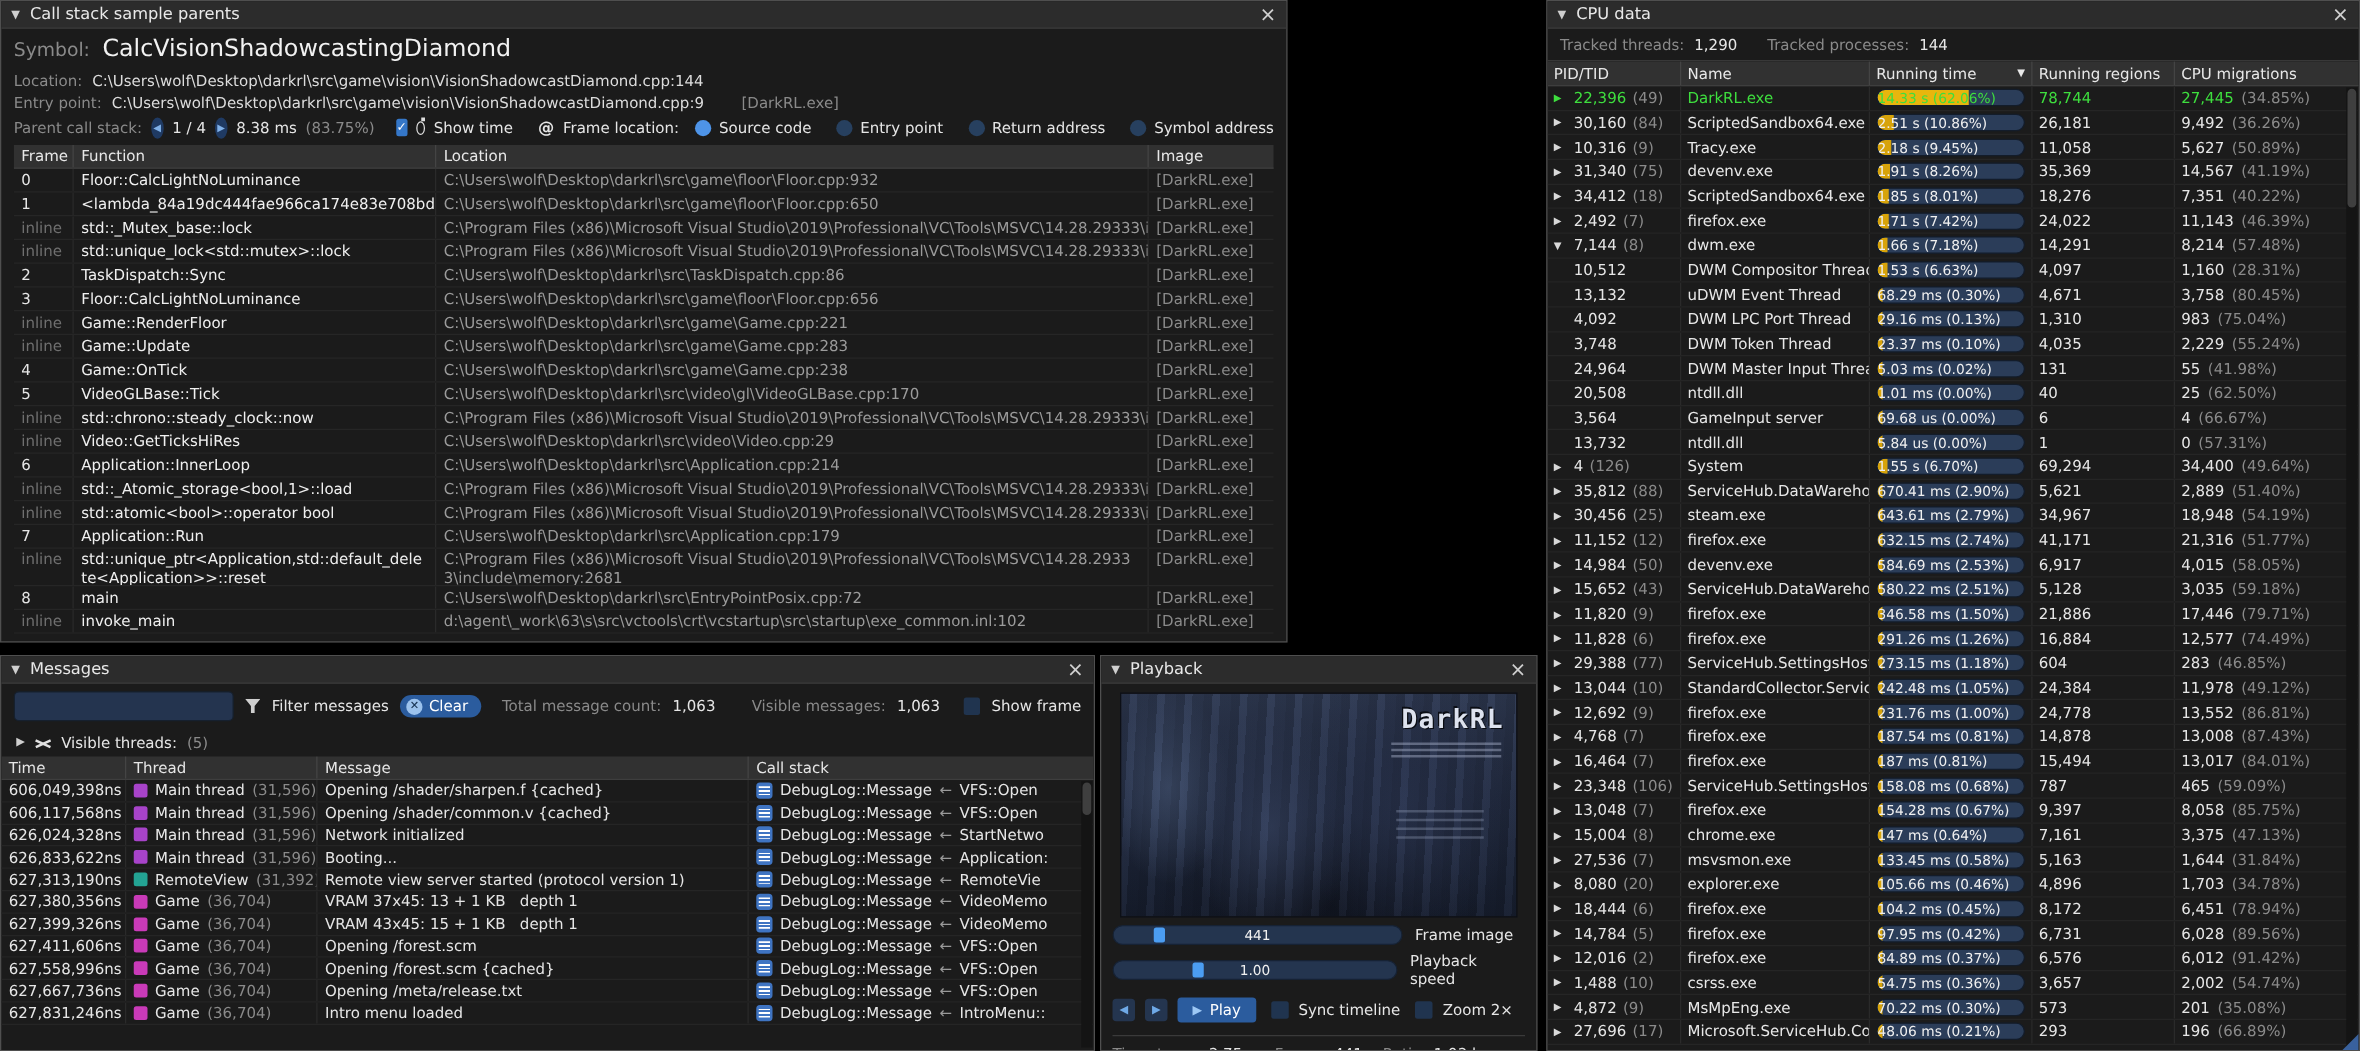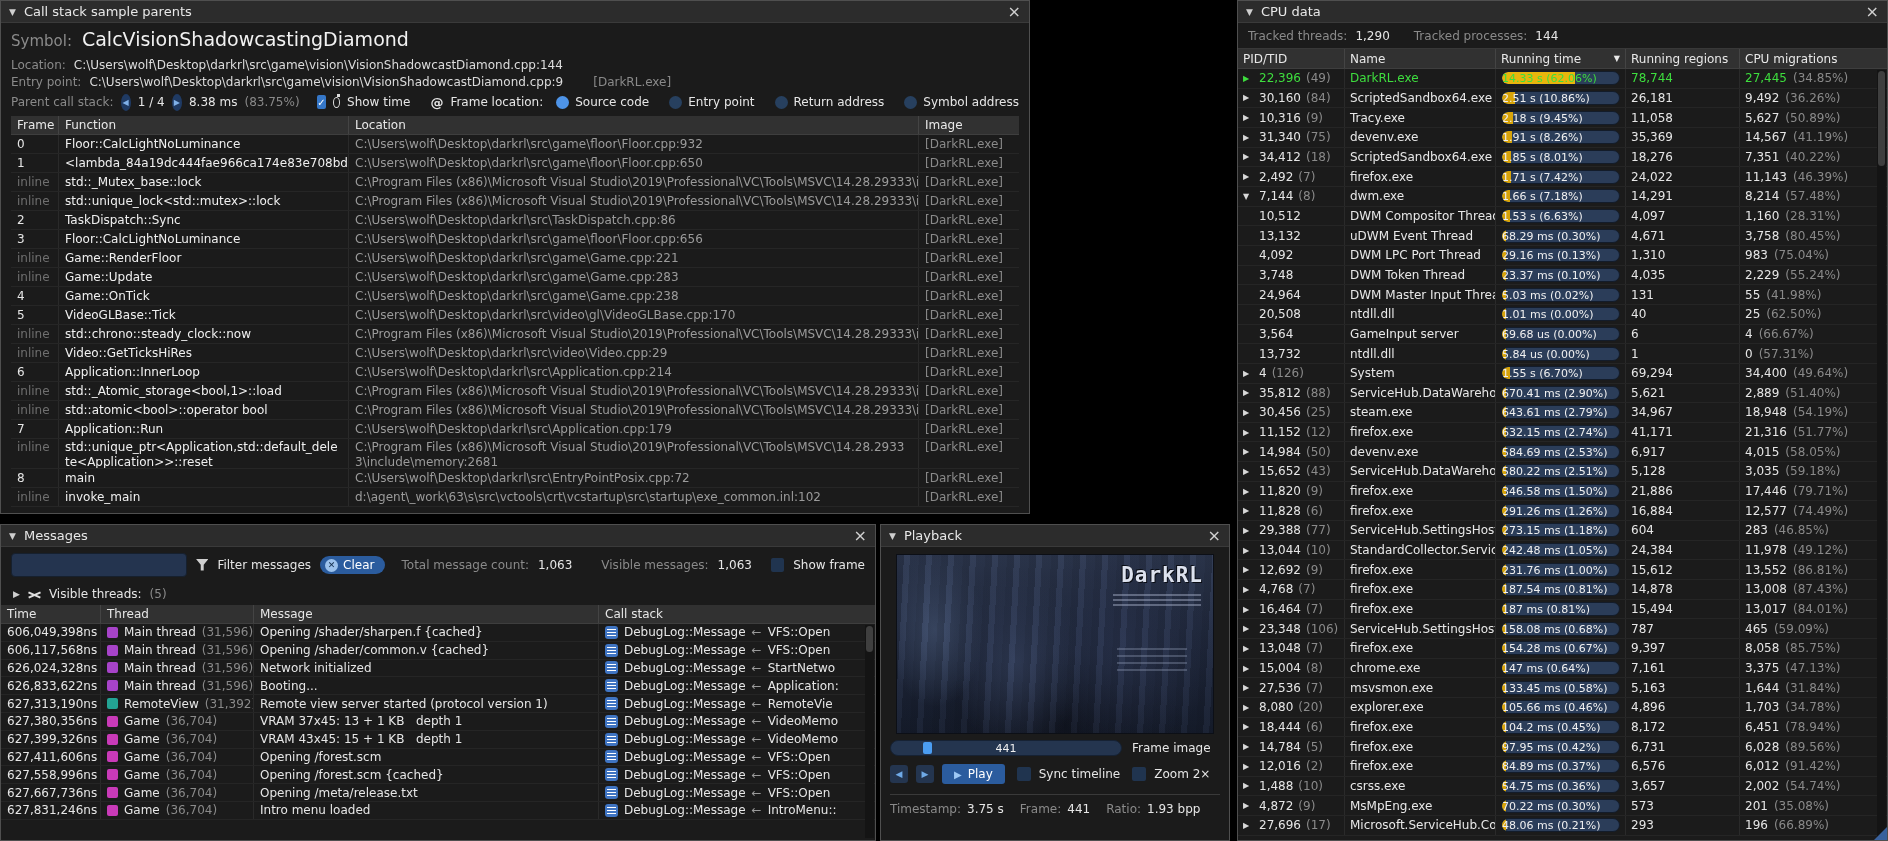--- a/index.html
+++ b/index.html
@@ -571,20 +571,27 @@
           <div></div>
         </span>
     </div>
     <div class="slider-row">
       <span class="slider">
         <span class="s-handle" id="frame-handle" style="left: 14%;"></span>
         <span class="s-val">441</span>
       </span>
       <span>Frame image</span>
     </div>
+    <div class="slider-row">
+      <span class="slider">
+        <span class="s-handle" id="speed-handle" style="left: 28%;"></span>
+        <span class="s-val">1.00</span>
+      </span>
+      <span>Playback speed</span>
+    </div>
     <div class="pb-buttons">
       <span class="sq-btn">◀</span>
       <span class="sq-btn">▶</span>
       <span class="play-btn">
         <span class="pt">▶</span>
         <span>Play</span>
       </span>
       <span class="checkbox" style="margin-left:4px;"></span>
       <span>Sync timeline</span>
       <span class="checkbox" style="margin-left:4px;"></span>
@@ -1132,21 +1139,21 @@
             <span class="pidv">12,692</span>
             <span class="dim">(9)</span>
           </span>
           <span class="c-name">firefox.exe</span>
           <span class="c-time">
             <span class="pill">
               <span class="fill" style="width: 1%;"></span>
               <span class="ptxt">231.76 ms (1.00%)</span>
             </span>
           </span>
-          <span class="c-reg">15,612</span>
+          <span class="c-reg">24,778</span>
           <span class="c-mig">
             <span class="migv">13,552</span>
             <span class="dim">(86.81%)</span>
           </span>
         </div>
 
         <div class="crow">
           <span class="c-pid">
             <span class="arr">▶</span>
             <span class="pidv">4,768</span>

